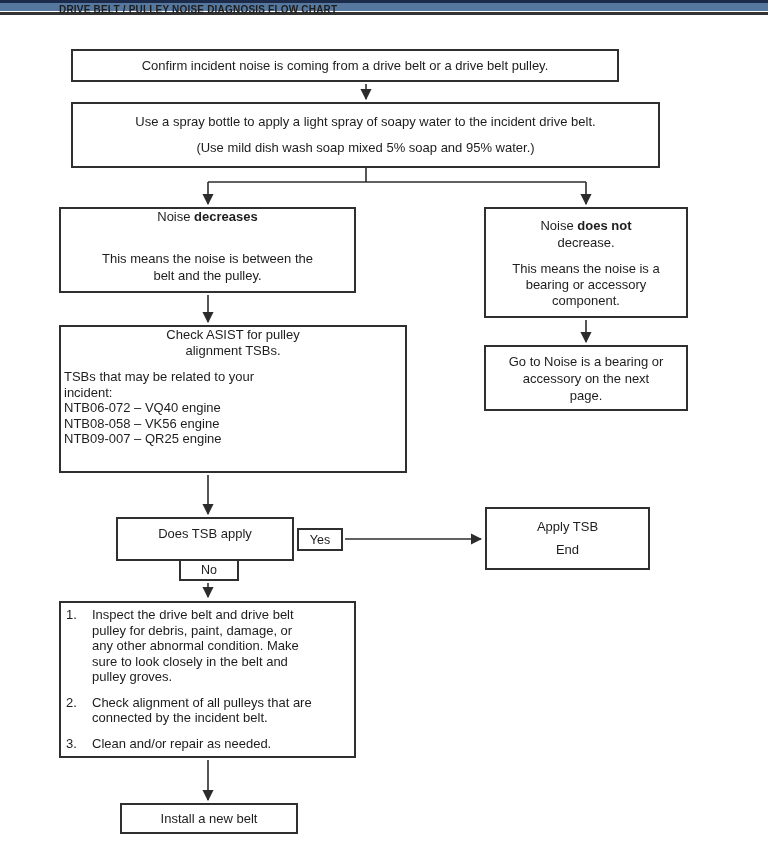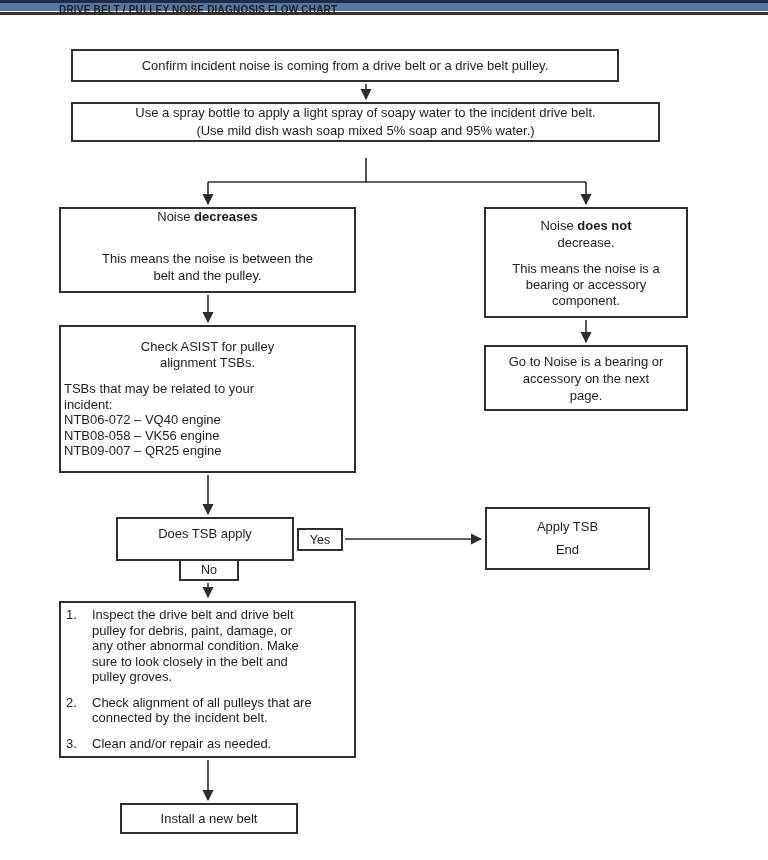--- a/index.html
+++ b/index.html
@@ -14,26 +14,26 @@
   svg.connectors path{stroke:#2c2c2c;stroke-width:1.6;fill:none;}
 
   .box{
     position:absolute;background:#ffffff;border:2px solid #2f2f2f;box-sizing:border-box;
     font-size:13px;line-height:16px;text-align:center;
   }
   b{font-weight:700;}
   .ul{}
 
   .confirm{left:71px;top:49px;width:548px;height:33px;display:flex;align-items:center;justify-content:center;}
-  .spray{left:71px;top:102px;width:589px;height:40px;display:flex;flex-direction:column;justify-content:space-evenly;}
+  .spray{left:71px;top:102px;width:589px;height:66px;display:flex;flex-direction:column;justify-content:space-evenly;}
   .nd{left:59px;top:207px;width:297px;height:86px;}
   .nd-body{margin-top:25px;line-height:17px;}
   .nn{left:484px;top:207px;width:204px;height:111px;padding-top:9px;line-height:16.5px;}
   .nn-body{margin-top:10px;line-height:16px;}
-  .asist{left:59px;top:325px;width:297px;height:148px;padding-top:12px;}
+  .asist{left:59px;top:325px;width:348px;height:148px;padding-top:0;}
   .asist-title{line-height:16px;}
   .asist-body{margin-top:10px;text-align:left;padding-left:3px;line-height:15.5px;}
   .goto{left:484px;top:345px;width:204px;height:66px;display:flex;flex-direction:column;justify-content:center;line-height:17px;}
   .dtsb{left:116px;top:517px;width:178px;height:44px;display:flex;align-items:center;justify-content:center;padding-bottom:10px;}
   .yes{left:297px;top:528px;width:46px;height:23px;display:flex;align-items:center;justify-content:center;font-size:12.5px;z-index:2;}
   .no{left:179px;top:559px;width:60px;height:22px;display:flex;align-items:center;justify-content:center;font-size:12.5px;z-index:2;}
   .apply{left:485px;top:507px;width:165px;height:63px;display:flex;flex-direction:column;justify-content:space-evenly;padding:4px 0;}
   .inspect{left:59px;top:601px;width:297px;height:157px;text-align:left;padding:4px 4px 0 5px;overflow:hidden;}
   .step{display:flex;margin-bottom:10px;line-height:15.5px;}
   .step .num{width:26px;flex:none;}

